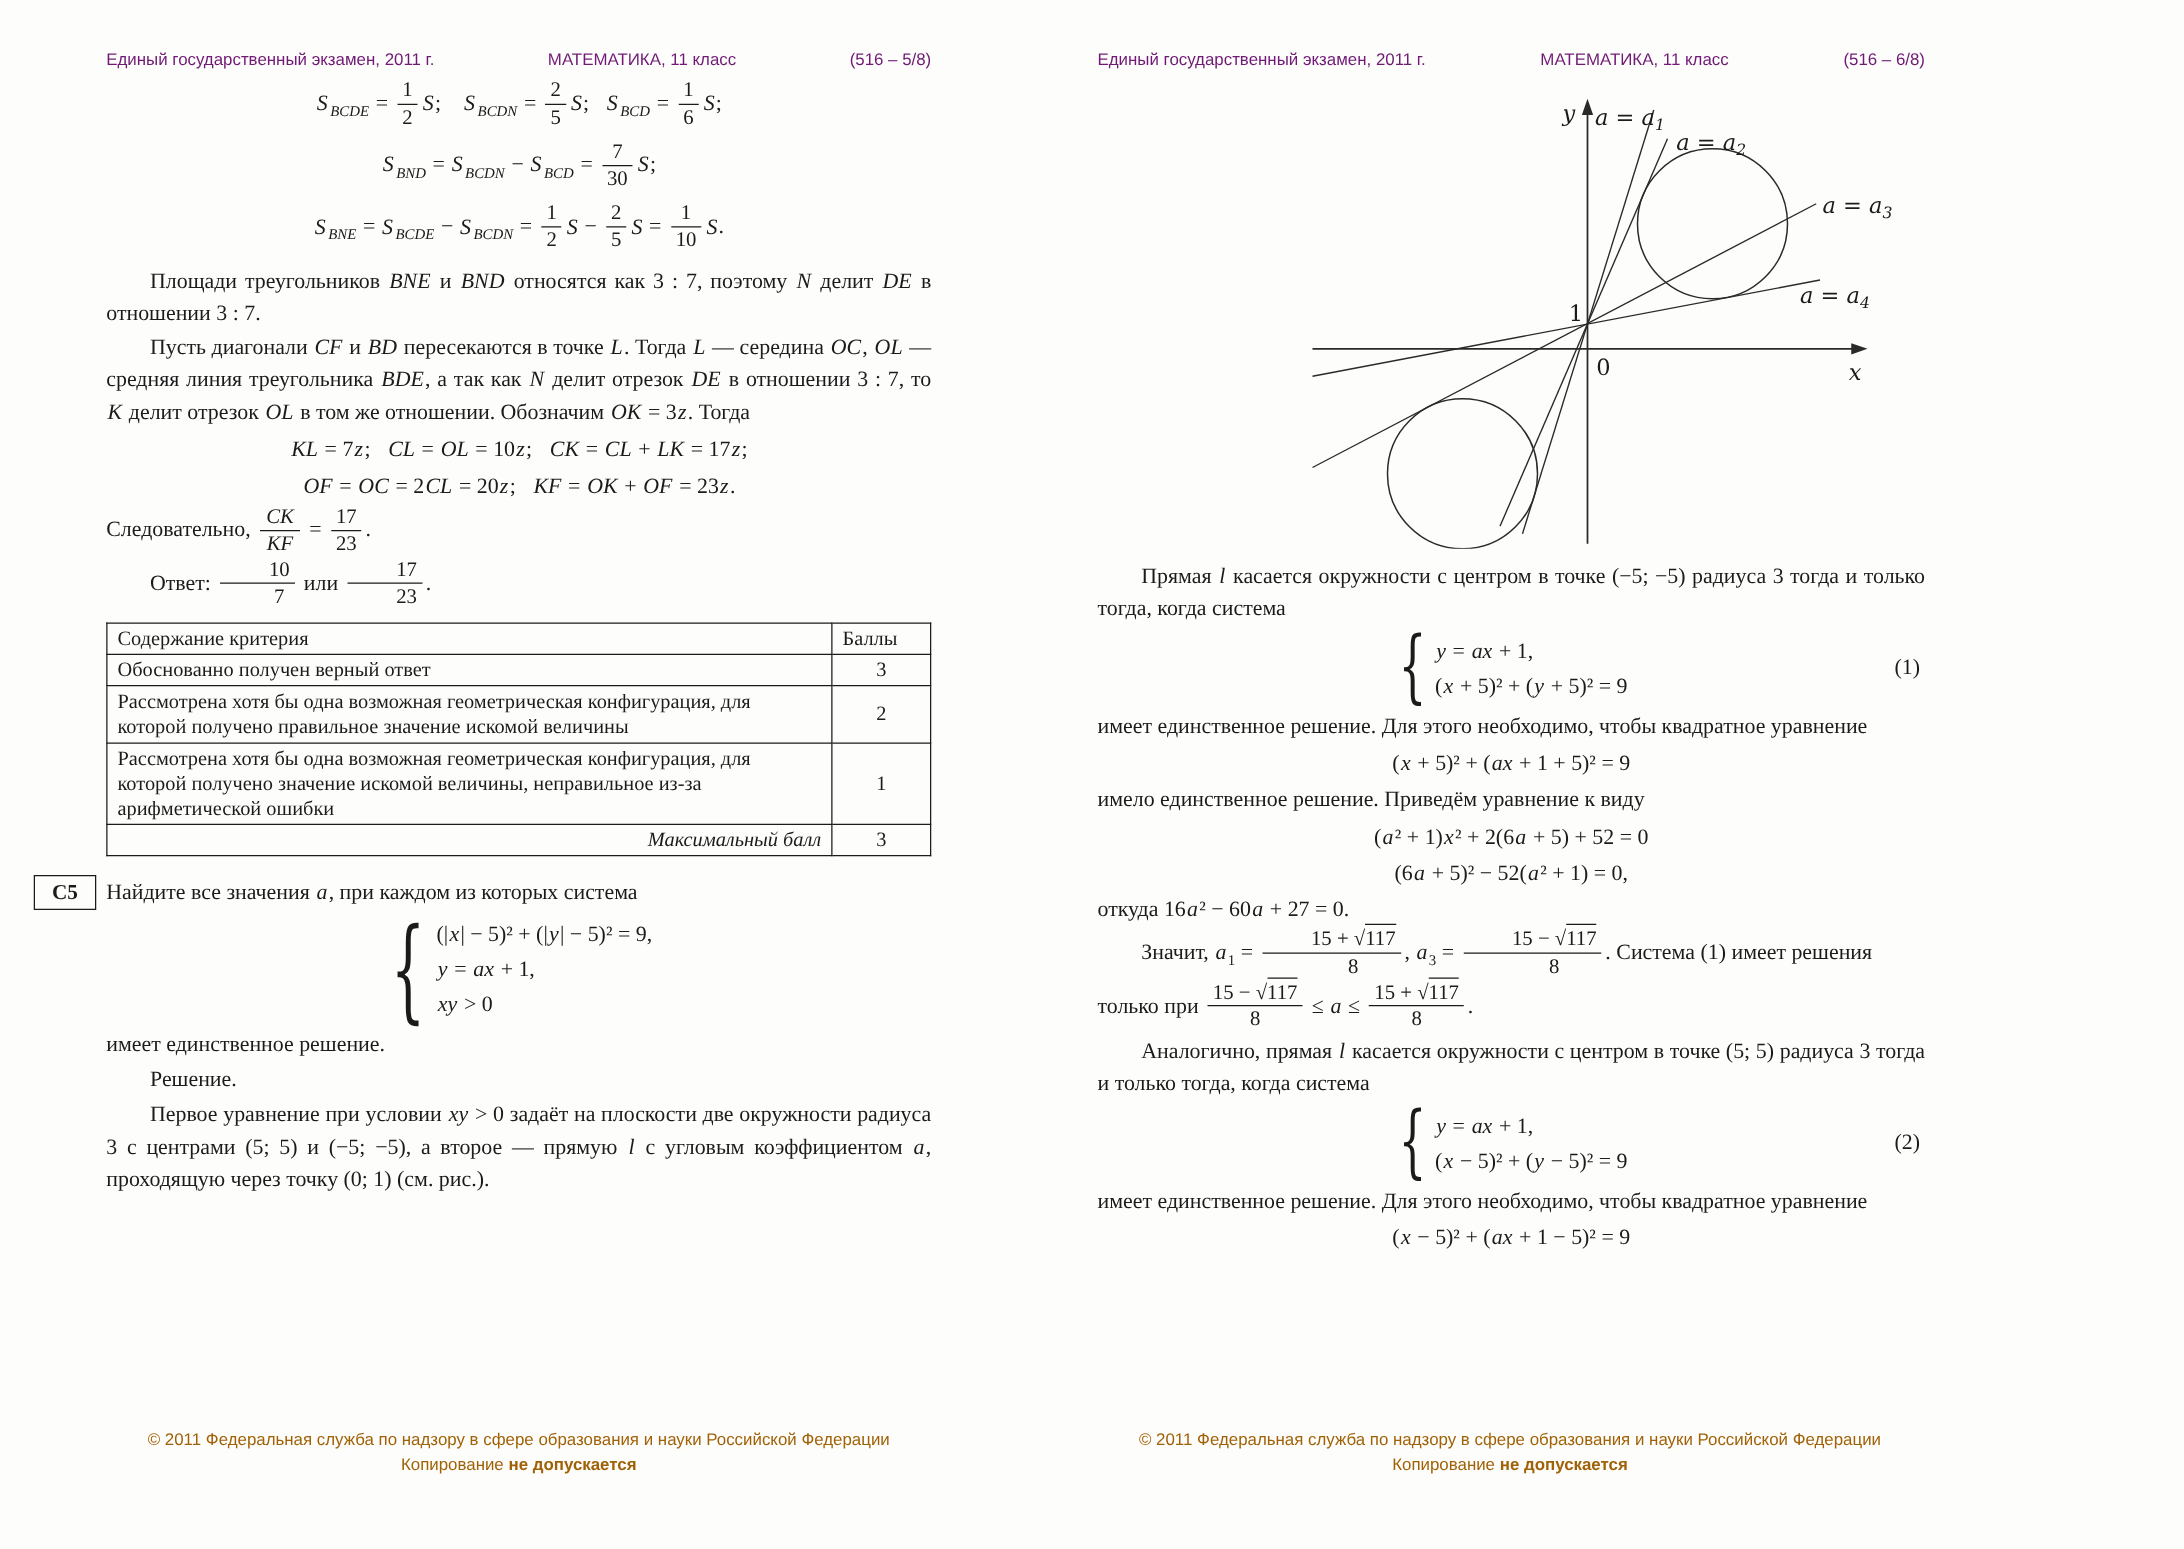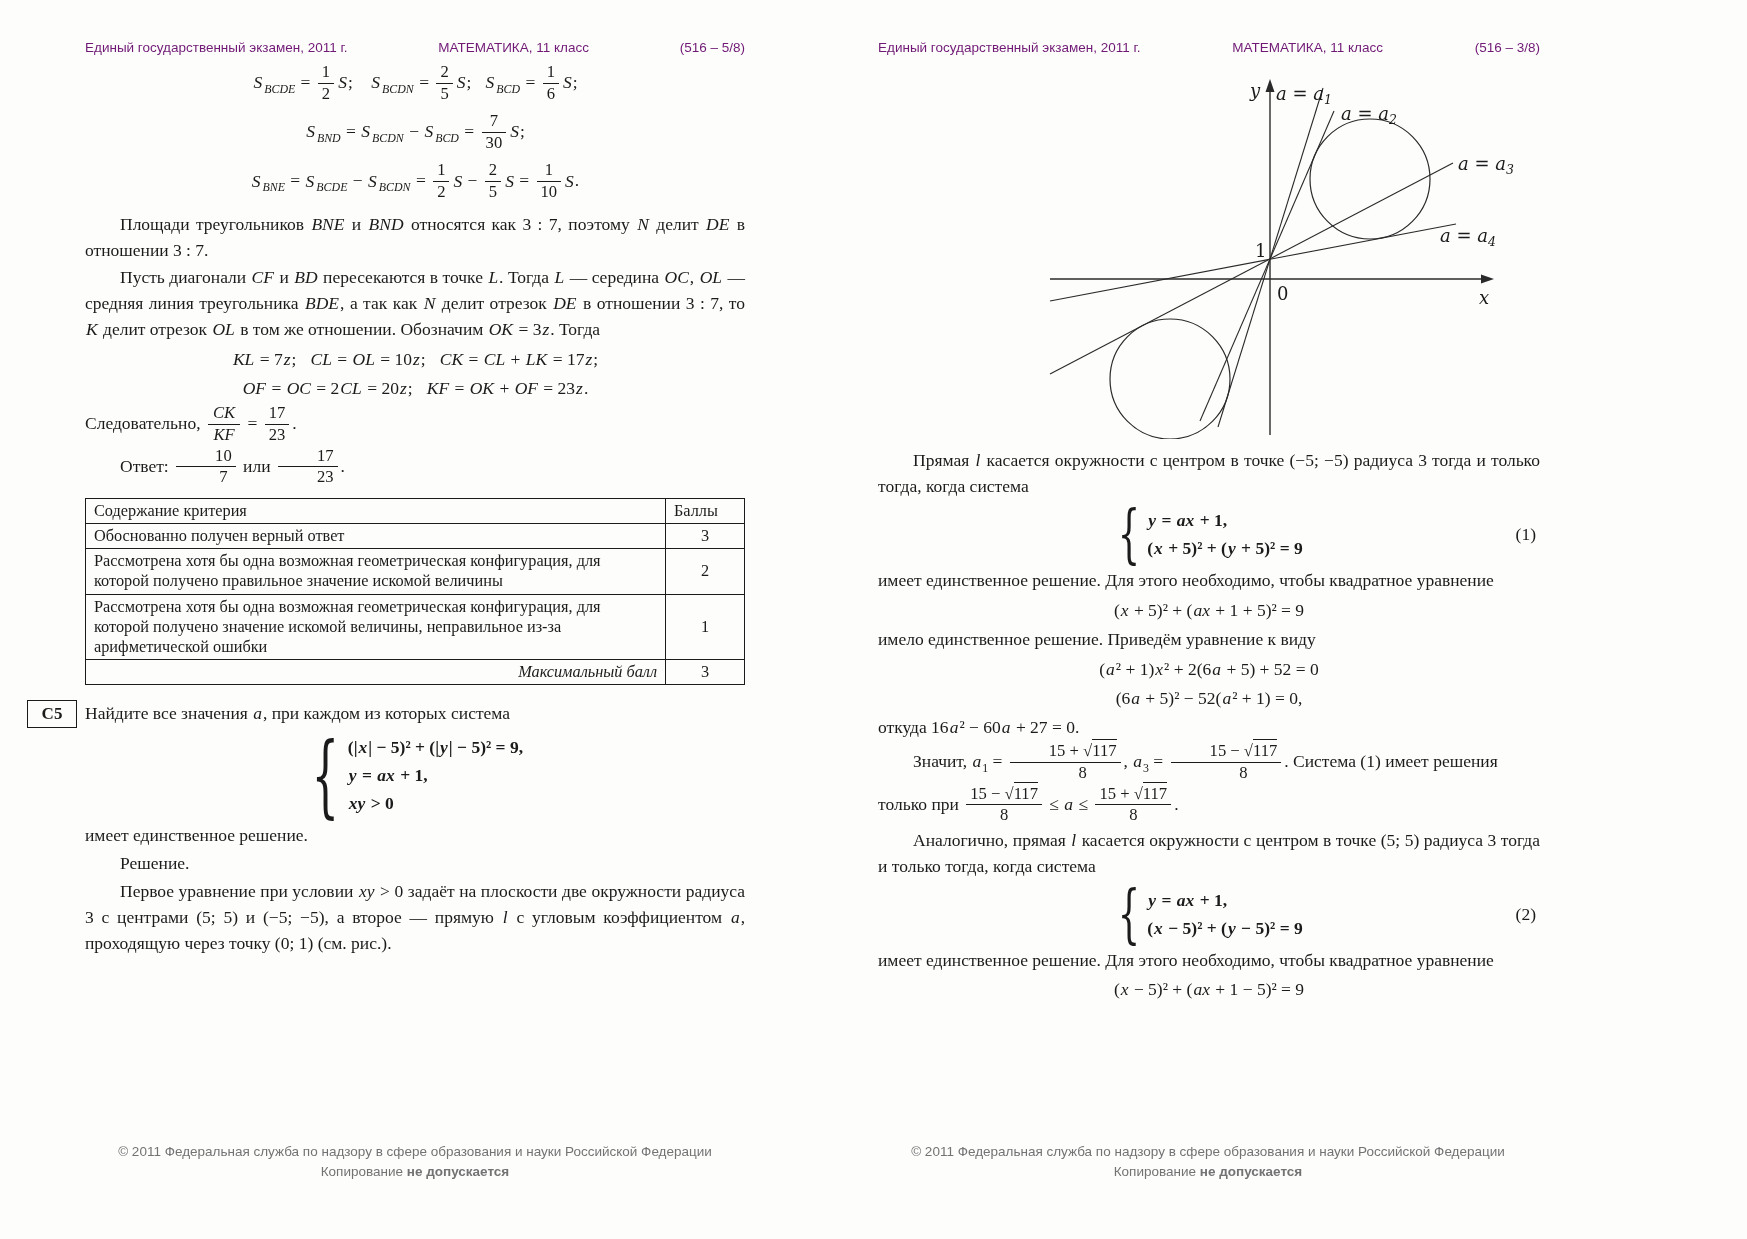--- a/index.html
+++ b/index.html
@@ -37,30 +37,30 @@
          border:1.7px solid #1b1b1b;display:flex;align-items:center;justify-content:center;
          font-weight:bold;font-size:17px;background:#fdfdfc;}
   
   .sysrow{position:relative;margin:6px 0;}
   .system{display:flex;align-items:center;justify-content:center;gap:4px;}
   .brace{display:flex;align-items:center;font-family:"DejaVu Serif",serif;color:#1b1b1b;}
   .brace::before{content:"{";display:block;font-weight:200;}
   .b3::before{font-size:58px;transform:scale(0.75,1.55);}
   .b2::before{font-size:44px;transform:scale(0.8,1.45);}
   .sys-lines{display:flex;flex-direction:column;align-items:flex-start;}
-  .sys-lines .ln{line-height:1.6;font-weight:bold;}
+  .sys-lines .ln{line-height:1.6;}
   .eqnum{position:absolute;right:4px;top:50%;transform:translateY(-50%);}
   
   .figwrap{margin:12px 0 4px 160px;width:494px;}
   svg text{font-family:"DejaVu Serif",serif;font-style:italic;font-size:18px;fill:#1b1b1b;}
   svg text.upright{font-style:normal;}
   svg tspan.ssub{font-size:12.5px;}
   
   .pg-footer{position:absolute;top:1142px;width:660px;text-align:center;
-             font-family:"Liberation Sans",sans-serif;font-size:13.5px;line-height:1.5;color:#737373;}
+             font-family:"Liberation Sans",sans-serif;font-size:13.5px;line-height:1.5;color:#a16207;}
   .pg-footer .f2b{font-weight:bold;}
   i{padding:0 1px;}
 </style>
 </head>
 <body>
 
 <div class="sheet">
 
   <section class="page page-left">
     <header class="pg-header">
@@ -167,21 +167,21 @@
       <div>
         <span>Копирование </span><span class="f2b">не допускается</span>
       </div>
     </footer>
   </section>
 
   <section class="page page-right">
     <header class="pg-header">
       <span>Единый государственный экзамен, 2011 г.</span>
       <span>МАТЕМАТИКА, 11 класс</span>
-      <span>(516 – 3/8)</span>
+      <span>(516 – 6/8)</span>
     </header>
 
     <div class="figwrap">
       <svg width="494" height="372" viewBox="0 0 494 372">
 
         <line x1="12" y1="212" x2="448" y2="212" stroke="#2a2a2a" stroke-width="1.4"></line>
         <polygon points="456,212 443,207.5 443,216.5" fill="#2a2a2a"></polygon>
         <line x1="232" y1="368" x2="232" y2="20" stroke="#2a2a2a" stroke-width="1.4"></line>
         <polygon points="232,12 227.5,25 236.5,25" fill="#2a2a2a"></polygon>
 

